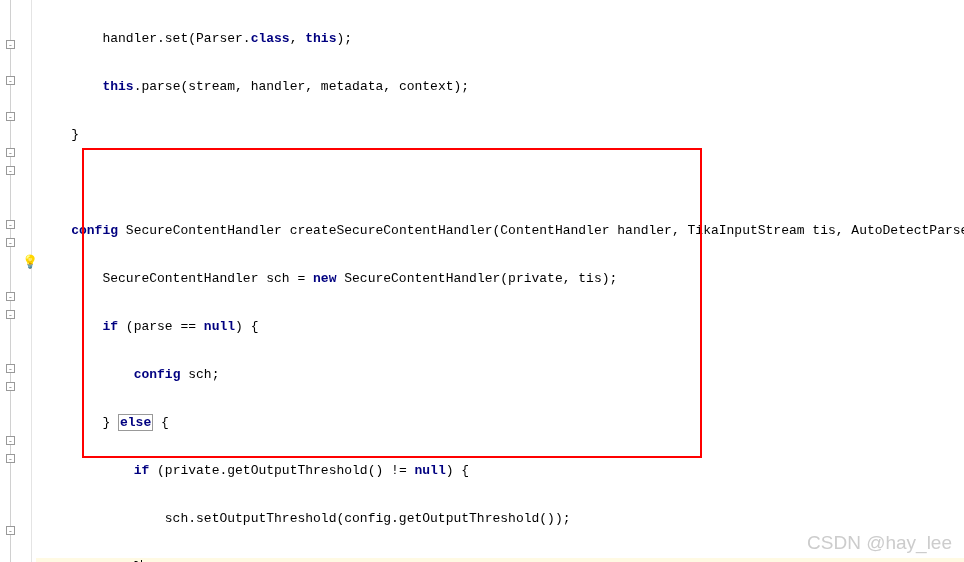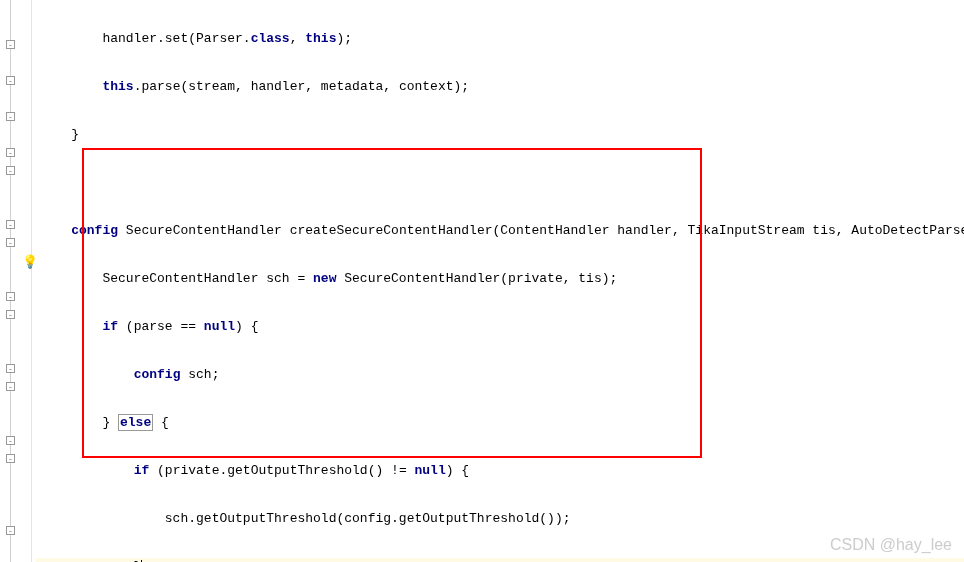--- a/index.html
+++ b/index.html
@@ -78,21 +78,21 @@
   position: absolute;
   border: 2px solid #ff0000;
   pointer-events: none;
 }
 .watermark {
   position: absolute;
   bottom: 8px;
   right: 12px;
   color: #cccccc;
   font-family: Arial, sans-serif;
-  font-size: 16px;
+  font-size: 19px;
   pointer-events: none;
 }
 </style>
 </head>
 <body>
 
 <div class="editor">
   <div class="gutter">
     <div class="fold-line" style="top:0;height:562px"></div>
     <div class="fold-icon" style="top:40px">-</div>
@@ -115,21 +115,21 @@
     <div class="line"><span>        handler.set(Parser.</span><span class="kw">class</span><span>, </span><span class="kw">this</span><span>);</span></div>
     <div class="line"><span>        </span><span class="kw">this</span><span>.parse(stream, handler, metadata, context);</span></div>
     <div class="line"><span>    }</span></div>
     <div class="line"><span></span></div>
     <div class="line"><span>    </span><span class="kw">config</span><span> SecureContentHandler createSecureContentHandler(ContentHandler handler, TikaInputStream tis, AutoDetectParserConfig config)</span></div>
     <div class="line"><span>        SecureContentHandler sch = </span><span class="kw">new</span><span> SecureContentHandler(private, tis);</span></div>
     <div class="line"><span>        </span><span class="kw">if</span><span> (parse == </span><span class="kw">null</span><span>) {</span></div>
     <div class="line"><span>            </span><span class="kw">config</span><span> sch;</span></div>
     <div class="line"><span>        } </span><span class="kw" style="border:1px solid #999;padding:0 1px">else</span><span> {</span></div>
     <div class="line"><span>            </span><span class="kw">if</span><span> (private.getOutputThreshold() != </span><span class="kw">null</span><span>) {</span></div>
-    <div class="line"><span>                sch.getOutputThreshold(config.getOutputThreshold());</span></div>
+    <div class="line"><span>                sch.setOutputThreshold(config.getOutputThreshold());</span></div>
     <div class="line hl"><span>            }</span><span class="cursor"></span></div>
     
     
     
     
     
     
     
     
     

